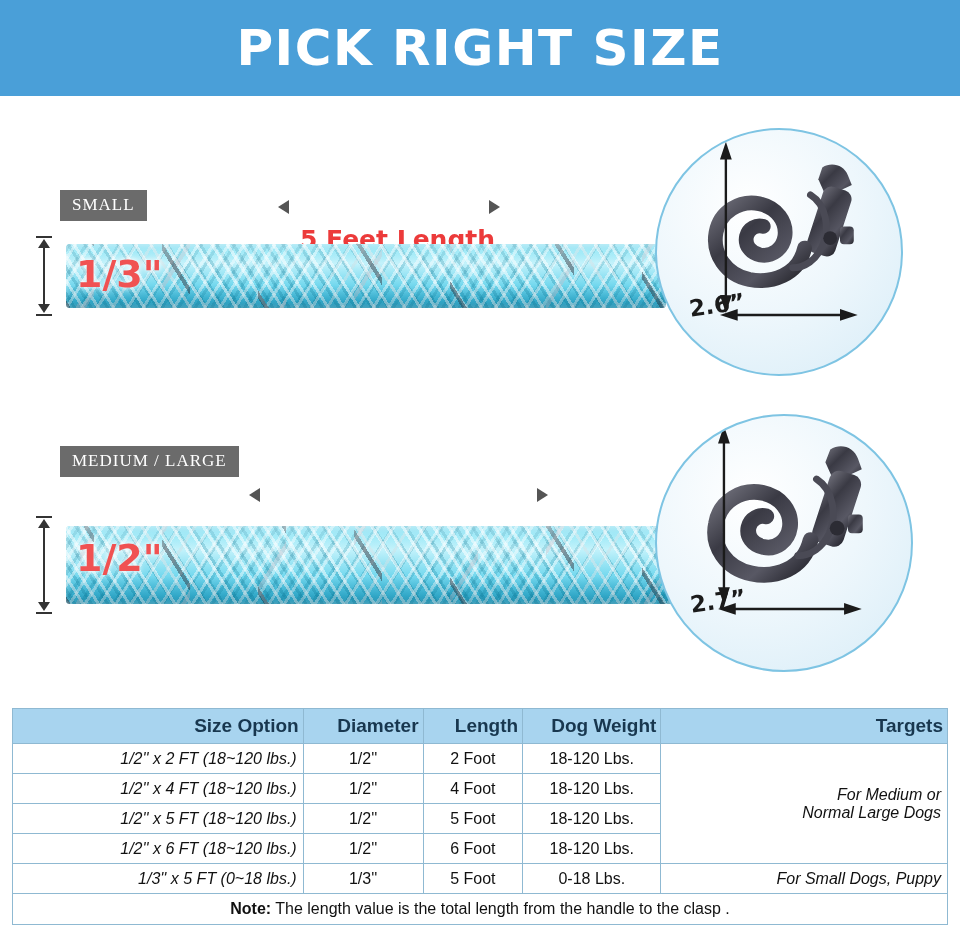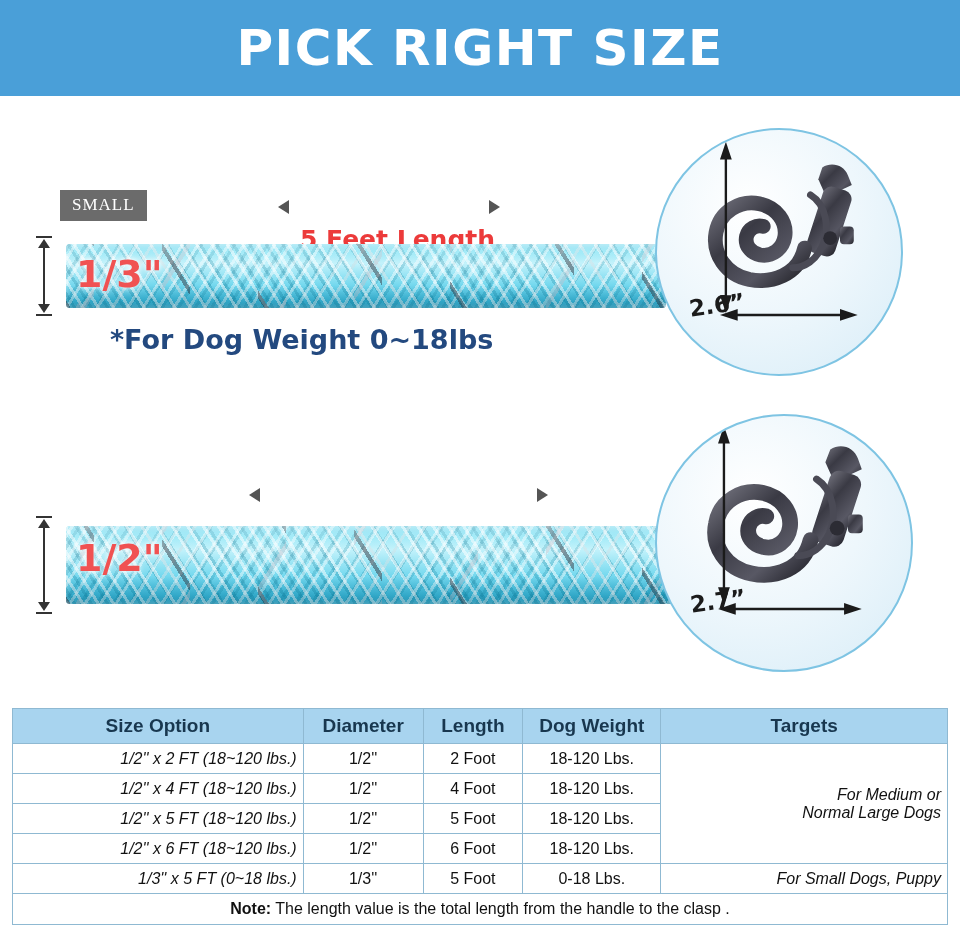--- a/index.html
+++ b/index.html
@@ -190,21 +190,21 @@
     border-collapse: collapse;
     font-family: "Liberation Sans", sans-serif;
   }
   thead th {
     background: #a8d4ef;
     color: #18374f;
     font-size: 19px;
     font-weight: bold;
     border: 1px solid #8fb9d2;
     padding: 6px 4px;
-    text-align: center;
+    text-align: right;
   }
   tbody td {
     border: 1px solid #8fb9d2;
     font-size: 16px;
     color: #111;
     padding: 4px 6px;
     height: 30px;
     background: #ffffff;
   }
   td.c { text-align: center; }
@@ -246,22 +246,22 @@
     <div class="cap bot"></div>
   </div>
 
   <div class="rope" id="rope-small">
     <div class="weave"></div>
     <div class="speckle"></div>
     <div class="rope-shade"></div>
   </div>
   <div class="dia-label" id="dia-small">1/3"</div>
 
-  <div class="weight-caption" id="weight-small">*For Dog Weight 0~18lbs</div>
-
+
+  <div class="badge" id="badge-medium">MEDIUM / LARGE</div>
 
   <div class="arrow-l" id="arr-medium-l"></div>
   <div class="arrow-r" id="arr-medium-r"></div>
 
   <div class="vdim" id="vdim-medium">
     <div class="cap top"></div>
     <div class="line"></div>
     <div class="tri up"></div>
     <div class="tri dn"></div>
     <div class="cap bot"></div>

